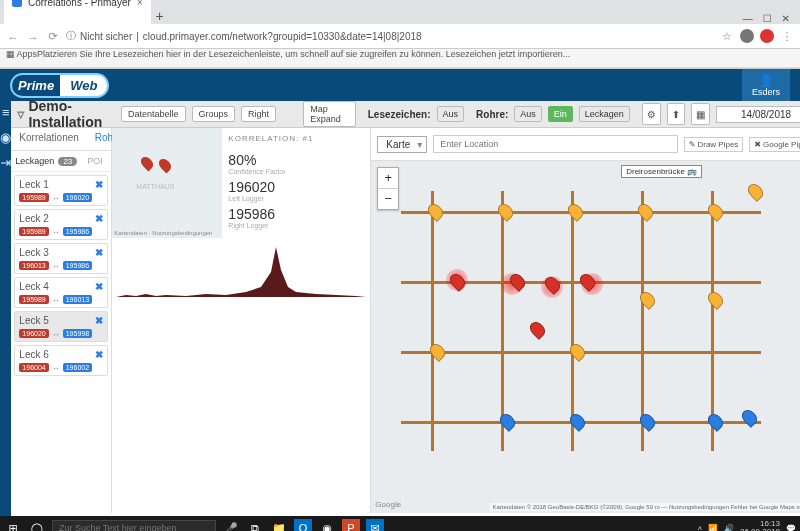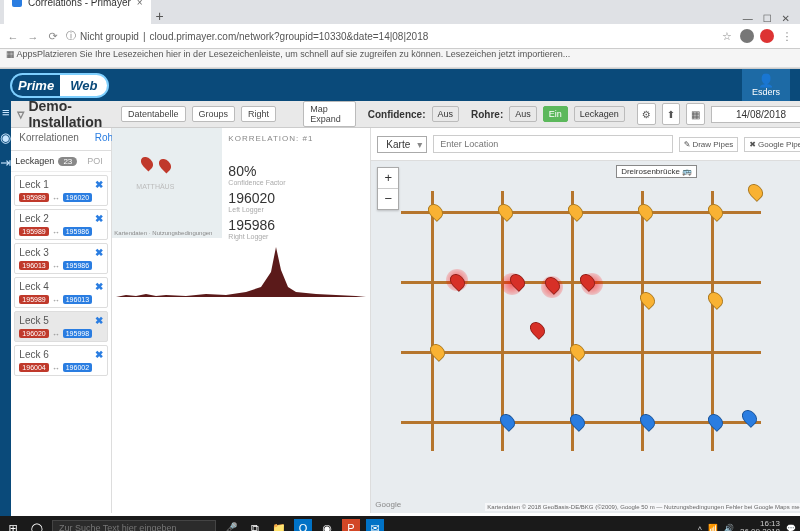--- a/index.html
+++ b/index.html
@@ -48,21 +48,21 @@
 .id-badge{font-size:7px;padding:1px 3px;border-radius:2px;color:#fff}
 .red{background:#c0392b}
 .blue{background:#2a7de1}
 .arrow{font-size:8px;color:#888}
 .mid-col{width:258px;display:flex;flex-direction:column}
 .mid-top{display:flex;height:110px}
 .mini-map{width:110px;background:#e8eef0;position:relative;font-size:7px;color:#888}
 .mini-map .pin{position:absolute;width:10px;height:14px;background:#c0392b;border-radius:50% 50% 50% 0;transform:rotate(-45deg)}
 .mini-map .lbl{position:absolute;bottom:2px;left:2px;font-size:6px}
 .corr-box{flex:1;padding:6px;font-size:9px;color:#555}
-.corr-title{color:#888;letter-spacing:1px;font-size:8px;margin-bottom:20px}
+.corr-title{color:#888;letter-spacing:1px;font-size:8px;margin-bottom:9px}
 .big-val{font-size:14px;color:#333}
 .sub-val{font-size:7px;color:#aaa;margin-bottom:4px}
 .spectrum{height:55px;margin:4px 4px 0 4px;position:relative;overflow:hidden}
 .spectrum svg{width:100%;height:100%}
 .right-col{flex:1;display:flex;flex-direction:column;border-left:1px solid #ddd}
 .map-bar{height:26px;display:flex;align-items:center;gap:6px;padding:3px 6px;border-bottom:1px solid #ddd}
 .map-type{background:#fff;border:1px solid #aaa;padding:2px 16px 2px 8px;font-size:10px;position:relative}
 .map-type:after{content:"▾";position:absolute;right:4px;color:#888}
 .loc-input{flex:1;border:1px solid #ccc;padding:3px 6px;font-size:9px;color:#aaa;background:#fff}
 .map-opt{background:#fff;border:1px solid #ccc;padding:2px 4px;font-size:8px;color:#555;display:flex;align-items:center;gap:2px}
@@ -102,21 +102,21 @@
       <span>☐</span>
       <span>✕</span>
     </div>
   </div>
   <div class="addr-bar">
     <span class="nav-ico">←</span>
     <span class="nav-ico">→</span>
     <span class="nav-ico">⟳</span>
     <div class="omnibox">
       <span class="lock">ⓘ</span>
-      <span>Nicht groupid</span>
+      <span>Nicht sicher</span>
       <span>|</span>
       <span>cloud.primayer.com/network?groupid=10330&amp;date=14|08|2018</span>
     </div>
     <span class="nav-ico">☆</span>
     <span class="ext-ico" style="background:#777"></span>
     <span class="ext-ico" style="background:#d33"></span>
     <span class="nav-ico">⋮</span>
   </div>
   <div class="bm-bar">
     <span>▦ <span>Apps</span></span>
@@ -145,21 +145,21 @@
     <div class="toolbar">
       <span class="title">
           <span style="color:#888">▿</span>
           <span>Demo-Installation</span>
         </span>
       <span class="tbtn">Datentabelle</span>
       <span class="tbtn">Groups</span>
       <span class="tbtn">Right</span>
       <span style="width:20px"></span>
       <span class="tbtn">Map Expand</span>
-      <span class="deploy-lbl">Confidence:</span>
+      <span class="deploy-lbl">Lesezeichen:</span>
       <span class="tbadge">Aus</span>
       <span class="deploy-lbl">Rohre:</span>
       <span class="tbadge">Aus</span>
       <span class="tbadge on">Ein</span>
       <span class="tbadge">Leckagen</span>
       <span class="spacer"></span>
       <span class="ico-btn">⚙</span>
       <span class="ico-btn">⬆</span>
       <span class="ico-btn">▦</span>
       <span class="date-box">14/08/2018</span>

